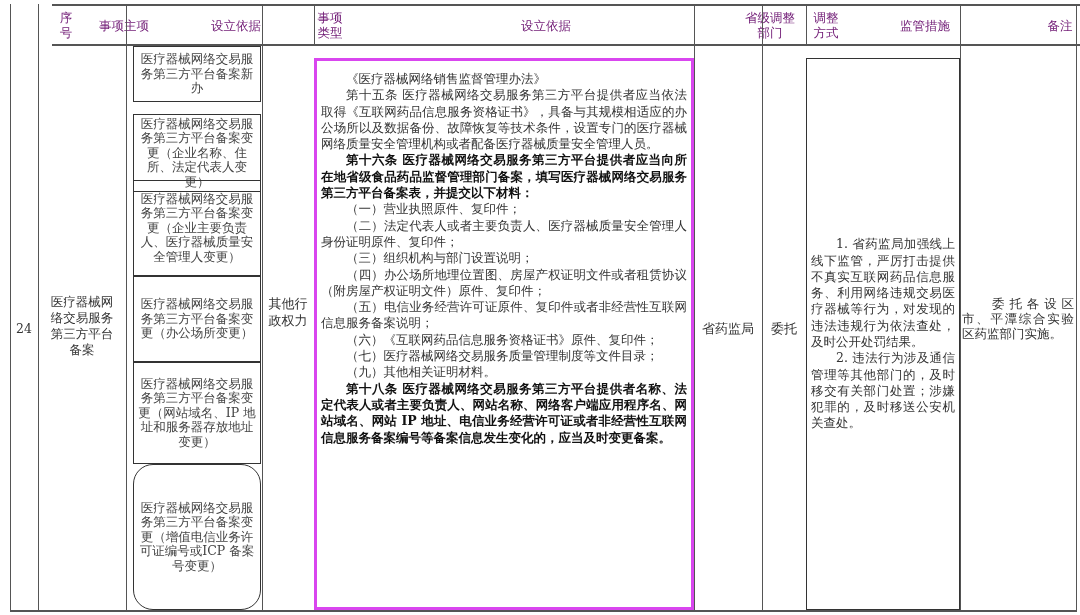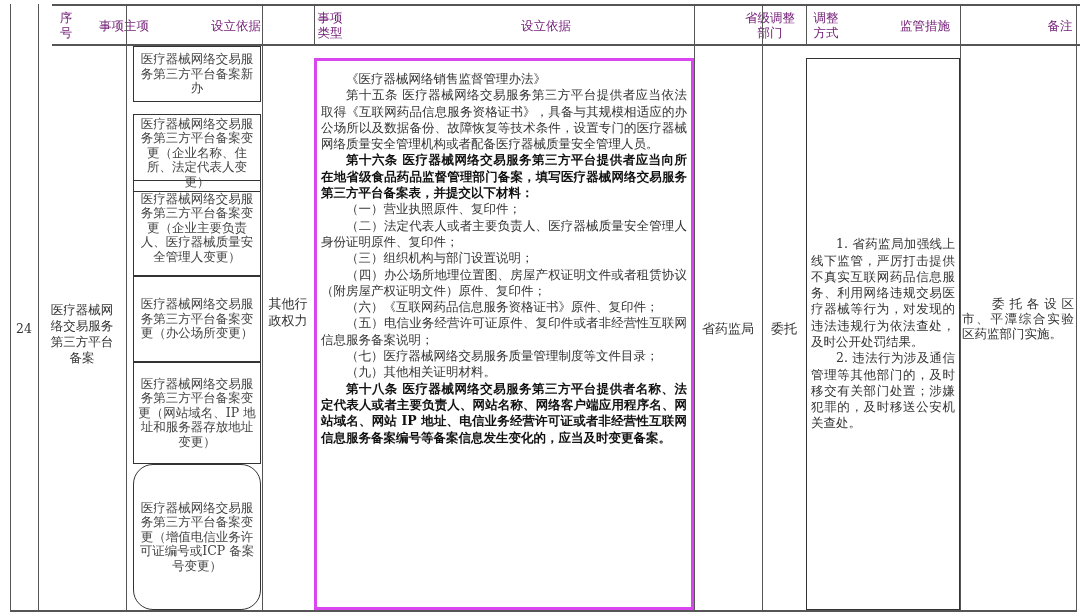--- a/index.html
+++ b/index.html
@@ -51,21 +51,21 @@
   <div class="vline" style="left:126px;height:608px;"></div>
   <div class="vline" style="left:262px;height:608px;"></div>
   <div class="vline" style="left:314px;height:42px;"></div>
   <div class="vline" style="left:694px;height:608px;"></div>
   <div class="vline" style="left:762px;height:608px;"></div>
   <div class="vline" style="left:806px;height:42px;"></div>
   <div class="vline" style="left:960px;height:608px;"></div>
   <div class="vline" style="left:1076px;height:608px;"></div>
 
   <div class="cell center" style="left:10px;top:46px;width:28px;height:564px;">24</div>
-  <div class="cell center" style="left:40px;top:52px;width:84px;height:564px;">
+  <div class="cell center" style="left:40px;top:44px;width:84px;height:564px;">
       <span style="width:66px;display:block;line-height:16px;">医疗器械网络交易服务第三方平台备案</span>
     </div>
 
   <div class="sub" style="top:46px;height:56px;">医疗器械网络交易服务第三方平台备案新办</div>
   <div class="sub" style="top:114px;height:78px;">医疗器械网络交易服务第三方平台备案变更（企业名称、住所、法定代表人变更）</div>
   <div class="sub" style="top:180px;height:96px;">医疗器械网络交易服务第三方平台备案变更（企业主要负责人、医疗器械质量安全管理人变更）</div>
   <div class="sub" style="top:276px;height:86px;">
       <span style="width:116px;display:block;">医疗器械网络交易服务第三方平台备案变更（办公场所变更）</span>
     </div>
   <div class="sub" style="top:362px;height:102px;">医疗器械网络交易服务第三方平台备案变更（网站域名、IP 地址和服务器存放地址变更）</div>
@@ -76,22 +76,22 @@
     </div>
 
   <div class="basis">
     <p>《医疗器械网络销售监督管理办法》</p>
     <p>第十五条 医疗器械网络交易服务第三方平台提供者应当依法取得《互联网药品信息服务资格证书》，具备与其规模相适应的办公场所以及数据备份、故障恢复等技术条件，设置专门的医疗器械网络质量安全管理机构或者配备医疗器械质量安全管理人员。</p>
     <p class="bold">第十六条 医疗器械网络交易服务第三方平台提供者应当向所在地省级食品药品监督管理部门备案，填写医疗器械网络交易服务第三方平台备案表，并提交以下材料：</p>
     <p>（一）营业执照原件、复印件；</p>
     <p>（二）法定代表人或者主要负责人、医疗器械质量安全管理人身份证明原件、复印件；</p>
     <p>（三）组织机构与部门设置说明；</p>
     <p>（四）办公场所地理位置图、房屋产权证明文件或者租赁协议（附房屋产权证明文件）原件、复印件；</p>
+    <p>（五）电信业务经营许可证原件、复印件或者非经营性互联网信息服务备案说明；</p>
     <p>（六）《互联网药品信息服务资格证书》原件、复印件；</p>
-    <p>（五）电信业务经营许可证原件、复印件或者非经营性互联网信息服务备案说明；</p>
     <p>（七）医疗器械网络交易服务质量管理制度等文件目录；</p>
     <p>（九）其他相关证明材料。</p>
     <p class="bold">第十八条 医疗器械网络交易服务第三方平台提供者名称、法定代表人或者主要负责人、网站名称、网络客户端应用程序名、网站域名、网站 IP 地址、电信业务经营许可证或者非经营性互联网信息服务备案编号等备案信息发生变化的，应当及时变更备案。</p>
   </div>
 
   <div class="cell center" style="left:694px;top:46px;width:68px;height:564px;font-size:13px;">省药监局</div>
   <div class="cell center" style="left:762px;top:46px;width:44px;height:564px;font-size:13px;">委托</div>
 
   <div class="sup">
     <p>1. 省药监局加强线上线下监管，严厉打击提供不真实互联网药品信息服务、利用网络违规交易医疗器械等行为，对发现的违法违规行为依法查处，及时公开处罚结果。</p>

